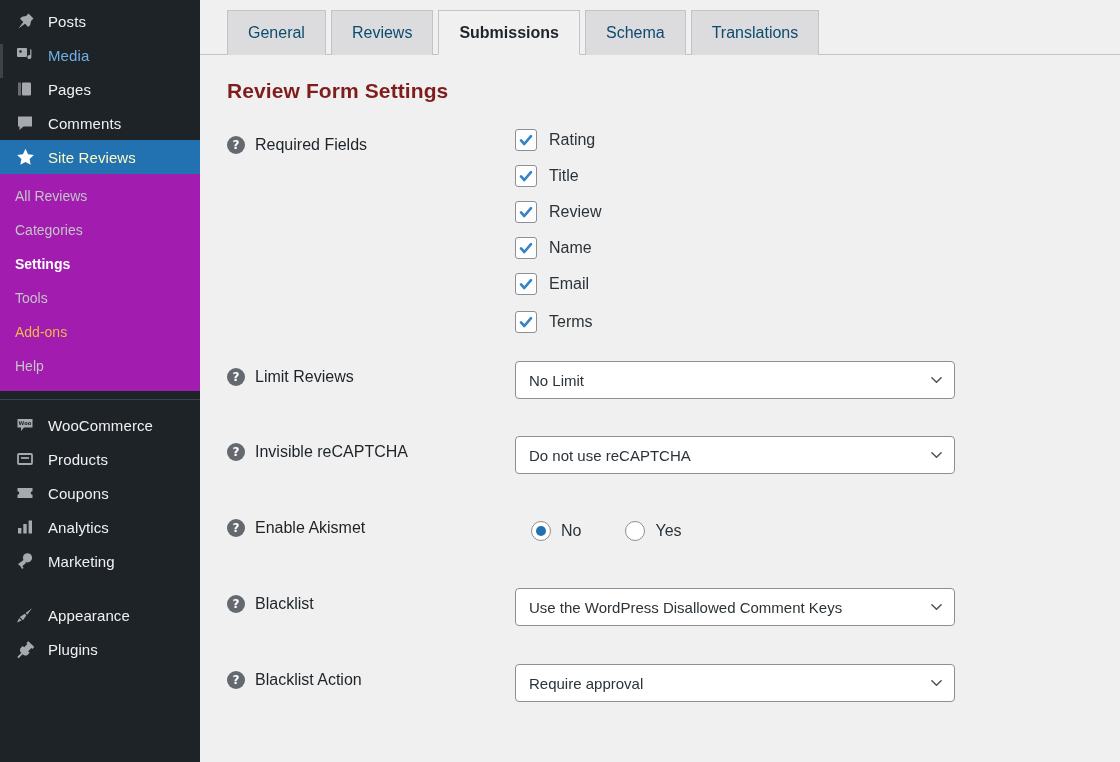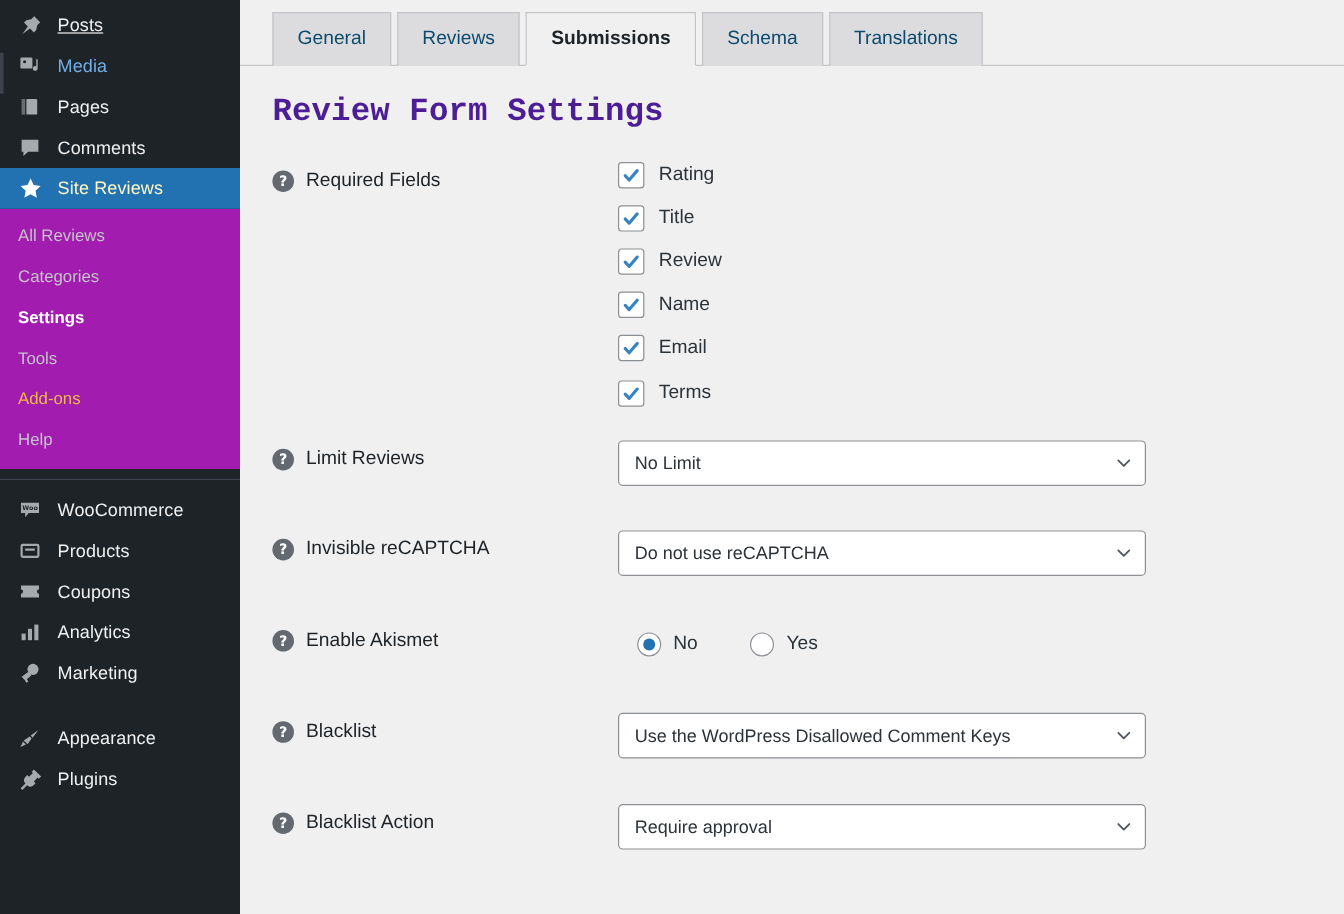--- a/index.html
+++ b/index.html
@@ -143,25 +143,24 @@
     background: #f0f0f1;
     color: #1d2327;
     font-weight: bold;
     border-bottom: 1px solid #f0f0f1;
   }
 
   
   #section-title {
     margin: 0;
     padding: 24px 0 0 27px;
-    font-size: 27px;
+    font-size: 21px;
     font-weight: bold;
-    color: #4c1d95;
+    color: #7f1d1d;
     letter-spacing: .1px;
-    font-family: Liberation Mono, monospace;
   }
 
   
   #form {
     padding: 26px 0 0 27px;
   }
   .row {
     display: flex;
     align-items: flex-start;
     margin-bottom: 28px;
@@ -273,21 +272,21 @@
   .radio-label { font-size: 16px; color: #2c3338; }
 </style>
 </head>
 <body>
 
 <div id="app">
 
   <nav id="sidebar">
     <div class="edge-sliver" style="top:44px;height:34px;"></div>
 
-    <div class="menu-item" style="margin-top:4px;text-decoration:underline;">
+    <div class="menu-item" style="margin-top:4px;">
       <span class="mi-icon">
         <svg class="ic" width="20" height="20" viewBox="0 0 20 20" fill="currentColor">
           <path d="M13.5 2.5 11 5l-4 .8-2 2 3.2 3.2-4.7 6.5 6.5-4.7L13.2 16l2-2 .8-4 2.5-2.5z"></path>
         </svg>
       </span>
       <span class="mi-label">Posts</span>
     </div>
 
     <div class="menu-item is-link">
       <span class="mi-icon">

